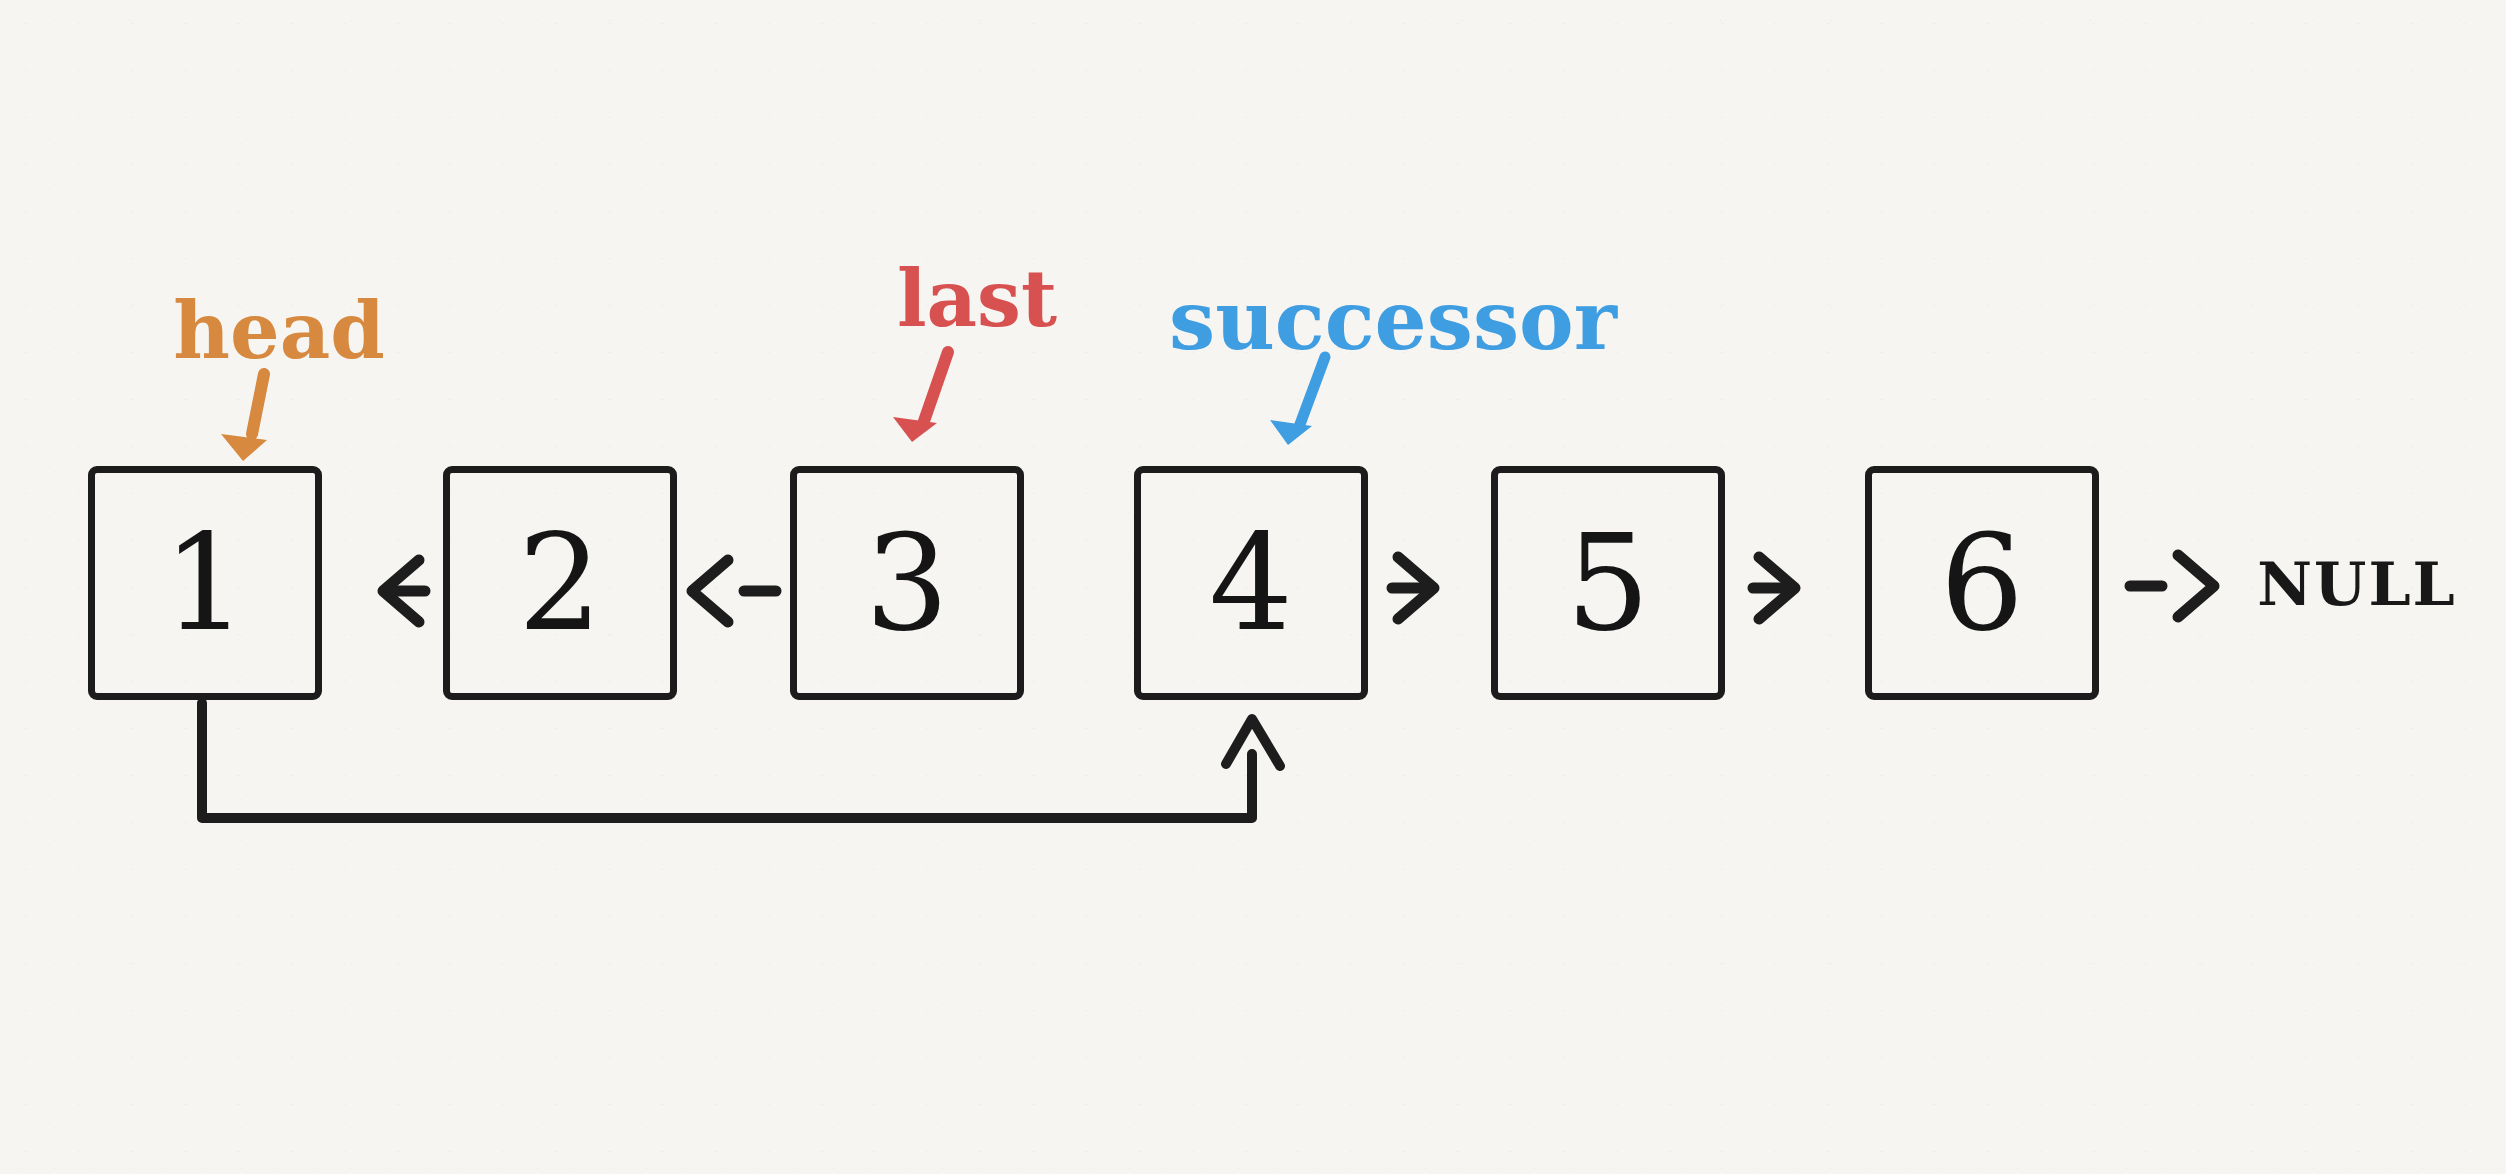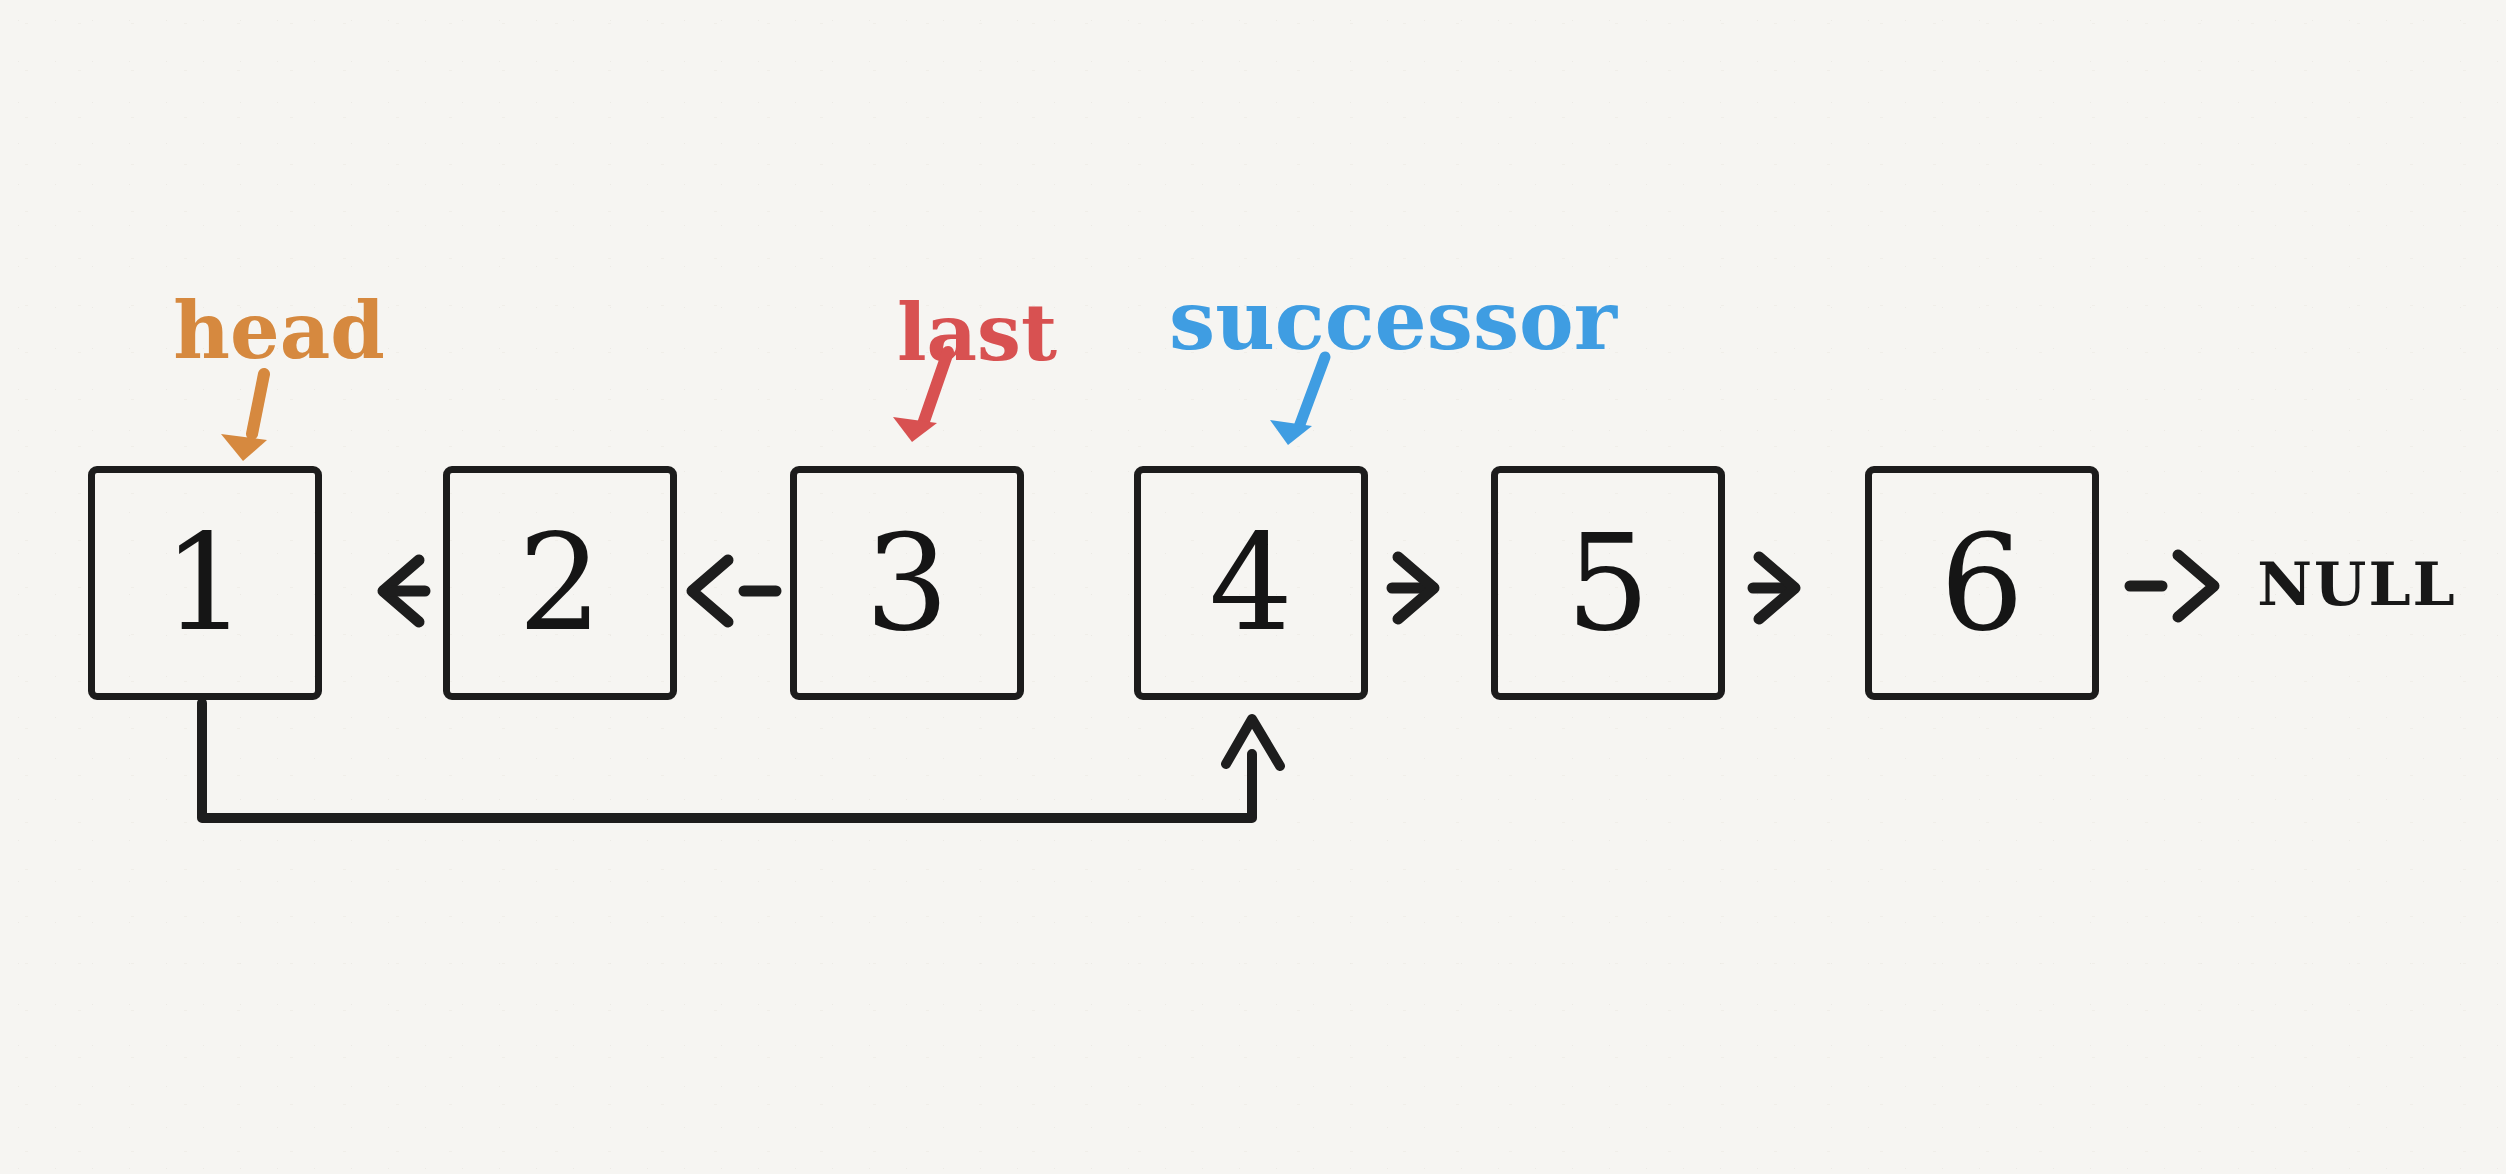--- a/index.html
+++ b/index.html
@@ -38,21 +38,21 @@
     color:#181818;letter-spacing:2px;line-height:1;
   }
   .stroke{fill:none;stroke:#1d1d1d;stroke-linecap:round;stroke-linejoin:round;}
 </style>
 </head>
 <body>
 
 <div class="canvas">
 
   <div class="ptr-label" style="left: 279px; top: 331px; font-size: 78px; color: rgb(214, 137, 63);">head</div>
-  <div class="ptr-label" style="left: 977px; top: 299px; font-size: 78px; color: rgb(216, 81, 81); margin-top: 34px;">last</div>
+  <div class="ptr-label" style="left: 977px; top: 299px; font-size: 78px; color: rgb(216, 81, 81);">last</div>
   <div class="ptr-label" style="left: 1393px; top: 320px; font-size: 82px; color: rgb(63, 157, 226);">successor</div>
 
   <svg class="overlay" viewBox="0 0 2506 1174" xmlns="http://www.w3.org/2000/svg">
 
     <g>
       <line x1="264" y1="374" x2="252" y2="434" stroke-width="12" stroke-linecap="round" style="stroke: rgb(214, 137, 63);"></line>
       <polygon points="243,461 221,434 267,440" style="fill: rgb(214, 137, 63);"></polygon>
     </g>
 
     <g>

